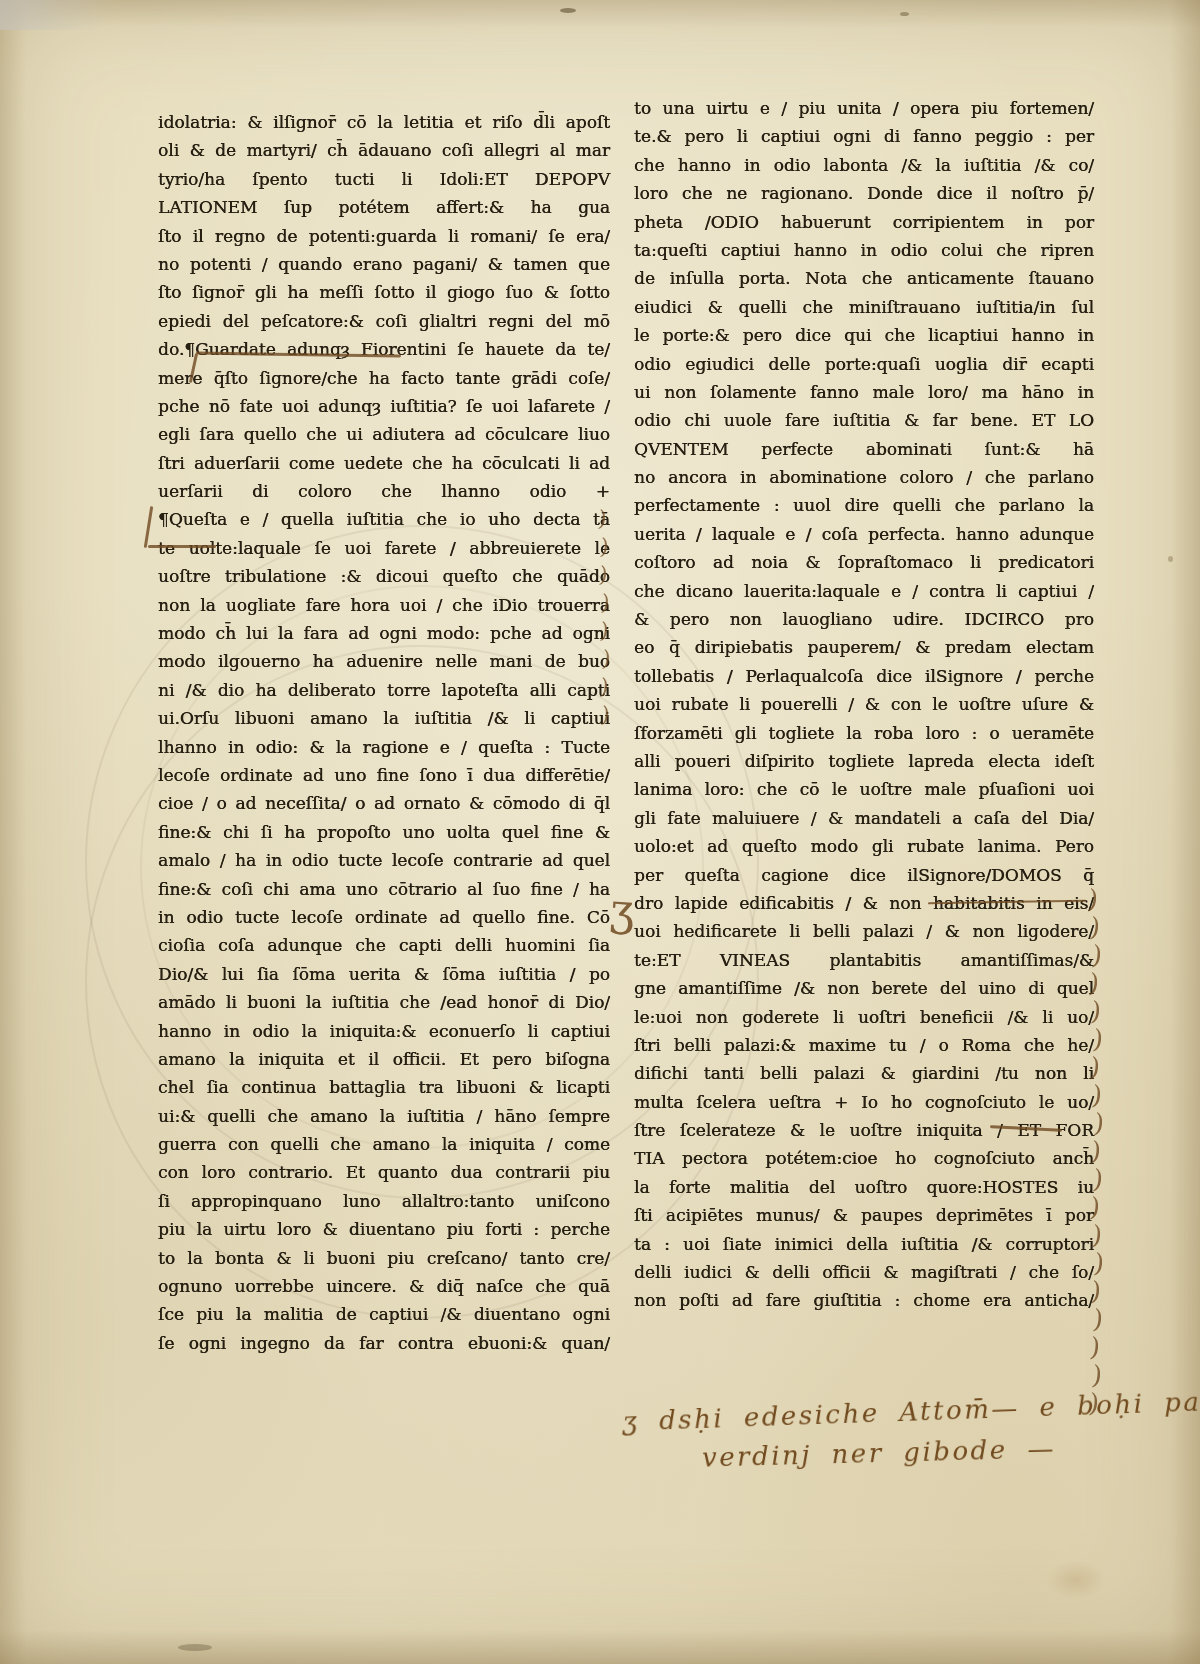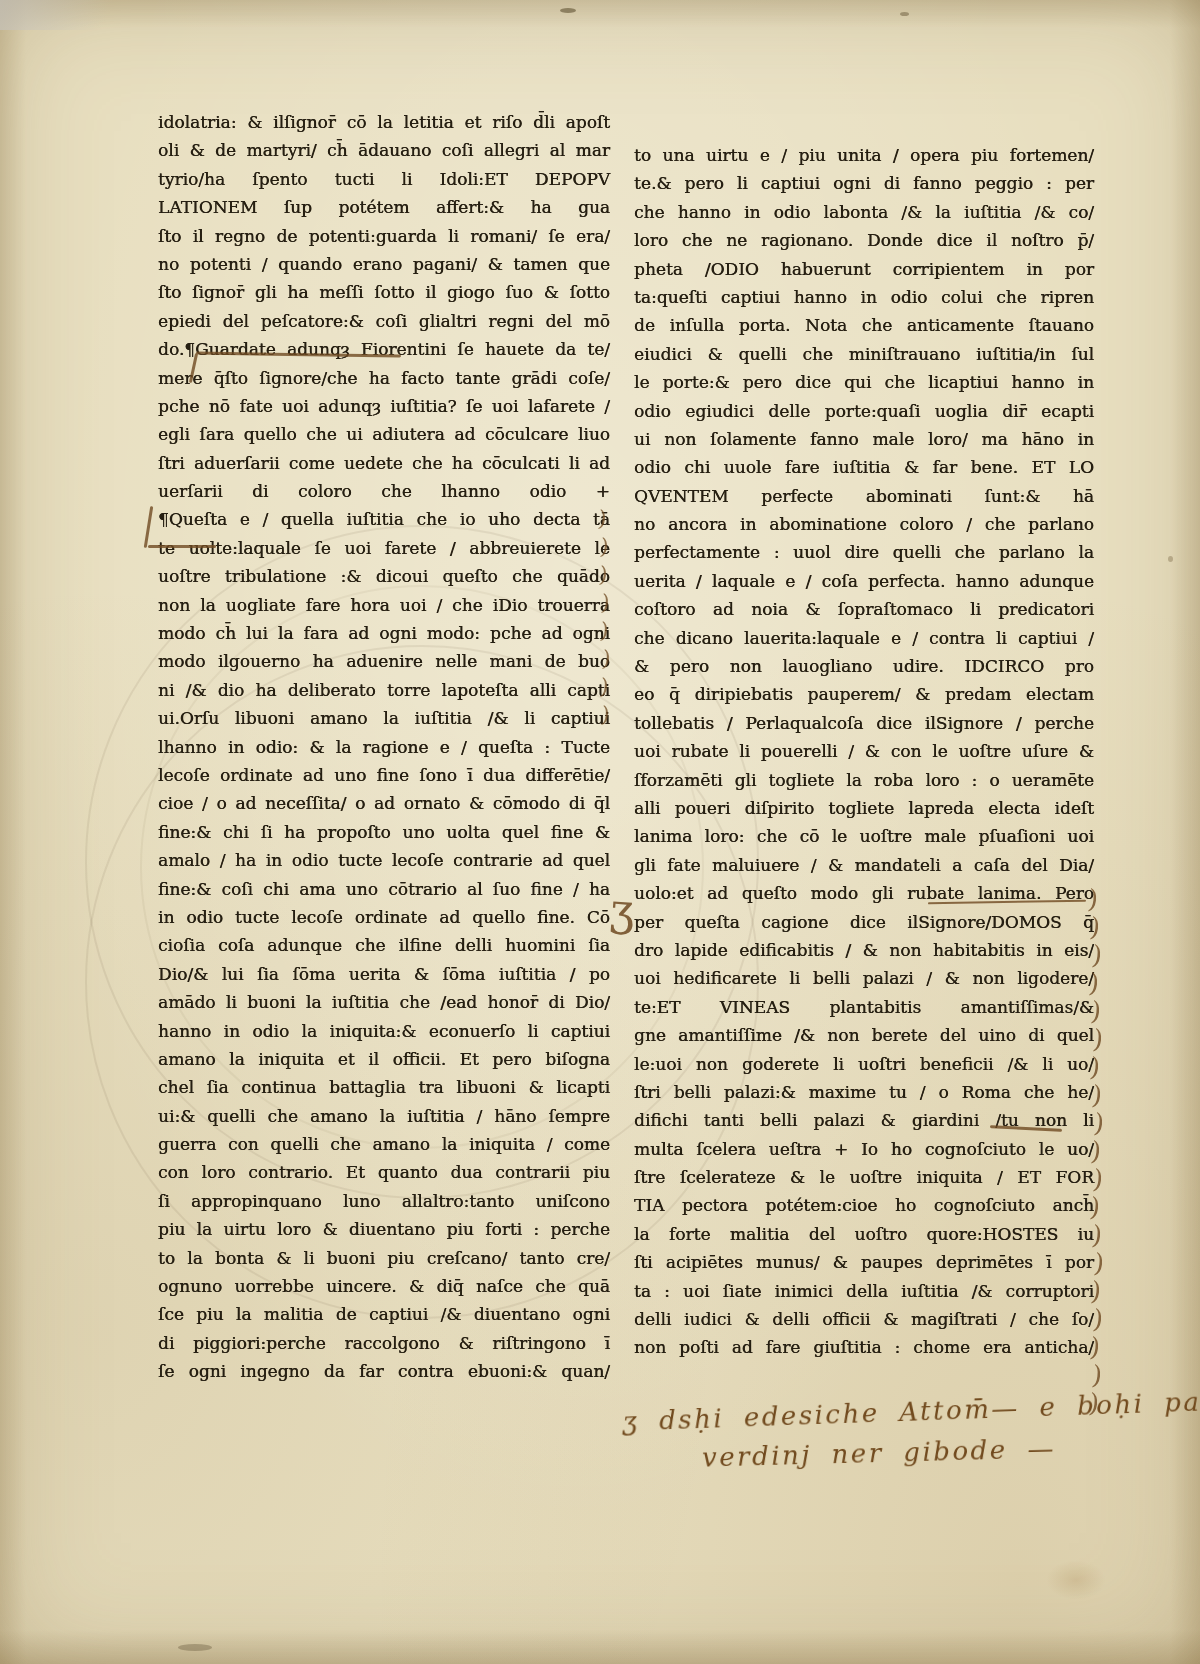--- a/index.html
+++ b/index.html
@@ -18,21 +18,21 @@
   .corner-tl{position:absolute;left:0;top:0;width:140px;height:30px;
     background:linear-gradient(110deg,#c6c3bc 0%,rgba(198,195,188,0) 75%);opacity:.75;}
   .stamp{position:absolute;border:2px solid rgba(85,70,40,0.09);border-radius:50%;}
   .stamp.c1{left:85px;top:525px;width:670px;height:670px;}
   .stamp.c2{left:85px;top:645px;width:670px;height:670px;}
   .stamp.c3{left:140px;top:585px;width:560px;height:560px;border-color:rgba(85,70,40,0.06);}
   .col{position:absolute;color:#261f12;font-size:17px;}
   .col .line{height:28.4px;line-height:28.4px;text-align:justify;text-align-last:justify;
     white-space:normal;overflow:visible;text-shadow:0.35px 0 0 currentColor;}
   .col-left{left:158px;top:108px;width:452px;}
-  .col-right{left:634px;top:94px;width:460px;margin-top:47px;}
+  .col-right{left:634px;top:94px;width:460px;}
   .ink{color:#6f4a22;}
   .pm{position:absolute;font-size:26px;line-height:26px;opacity:.8;transform:rotate(7deg);
     font-family:"DejaVu Serif",serif;}
   .pm.small{font-size:22px;opacity:.75;}
   .brace{position:absolute;font-size:44px;line-height:44px;opacity:.85;transform:rotate(4deg);}
   .stroke{position:absolute;background:#6f4a22;opacity:.8;border-radius:2px;}
   .hand{position:absolute;font-style:italic;color:#714a1e;letter-spacing:2.5px;word-spacing:9px;
     filter:blur(0.35px);white-space:nowrap;}
   .hand.l1{left:622px;top:1396px;font-size:26px;transform:rotate(-2deg);}
   .hand.l2{left:702px;top:1438px;font-size:26px;transform:rotate(-1.5deg);}
@@ -73,35 +73,34 @@
         <div class="line">modo ilgouerno ha aduenire nelle mani de buo</div>
         <div class="line">ni /&amp; dio ha deliberato torre lapoteſta alli capti</div>
         <div class="line">ui.Orſu libuoni amano la iuſtitia /&amp; li captiui</div>
         <div class="line">lhanno in odio: &amp; la ragione e / queſta : Tucte</div>
         <div class="line">lecoſe ordinate ad uno fine ſono ī dua differētie/</div>
         <div class="line">cioe / o ad neceſſita/ o ad ornato &amp; cōmodo di q̄l</div>
         <div class="line">fine:&amp; chi ſi ha propoſto uno uolta quel fine &amp;</div>
         <div class="line">amalo / ha in odio tucte lecoſe contrarie ad quel</div>
         <div class="line">fine:&amp; coſi chi ama uno cōtrario al ſuo fine / ha</div>
         <div class="line">in odio tucte lecoſe ordinate ad quello fine. Cō</div>
-        <div class="line">cioſia coſa adunque che ilfine delli huomini ſia</div>
+        <div class="line">cioſia coſa adunque che capti delli huomini ſia</div>
         <div class="line">Dio/&amp; lui ſia ſōma uerita &amp; ſōma iuſtitia / po</div>
         <div class="line">amādo li buoni la iuſtitia che /ead honor̄ di Dio/</div>
         <div class="line">hanno in odio la iniquita:&amp; econuerſo li captiui</div>
         <div class="line">amano la iniquita et il officii. Et pero biſogna</div>
         <div class="line">chel ſia continua battaglia tra libuoni &amp; licapti</div>
         <div class="line">ui:&amp; quelli che amano la iuſtitia / hāno ſempre</div>
         <div class="line">guerra con quelli che amano la iniquita / come</div>
         <div class="line">con loro contrario. Et quanto dua contrarii piu</div>
         <div class="line">ſi appropinquano luno allaltro:tanto uniſcono</div>
         <div class="line">piu la uirtu loro &amp; diuentano piu forti : perche</div>
         <div class="line">to la bonta &amp; li buoni piu creſcano/ tanto cre/</div>
         <div class="line">ognuno uorrebbe uincere. &amp; diq̄ naſce che quā</div>
         <div class="line">ſce piu la malitia de captiui /&amp; diuentano ogni</div>
-        <div class="line">di piggiori:perche raccolgono &amp; riſtringono ī</div>
         <div class="line">ſe ogni ingegno da far contra ebuoni:&amp; quan/</div>
       </div>
     <div class="col col-right">
         <div class="line">to una uirtu e / piu unita / opera piu fortemen/</div>
         <div class="line">te.&amp; pero li captiui ogni di fanno peggio : per</div>
         <div class="line">che hanno in odio labonta /&amp; la iuſtitia /&amp; co/</div>
         <div class="line">loro che ne ragionano. Donde dice il noſtro p̄/</div>
         <div class="line">pheta /ODIO habuerunt corripientem in por</div>
         <div class="line">ta:queſti captiui hanno in odio colui che ripren</div>
         <div class="line">de inſulla porta. Nota che anticamente ſtauano</div>

